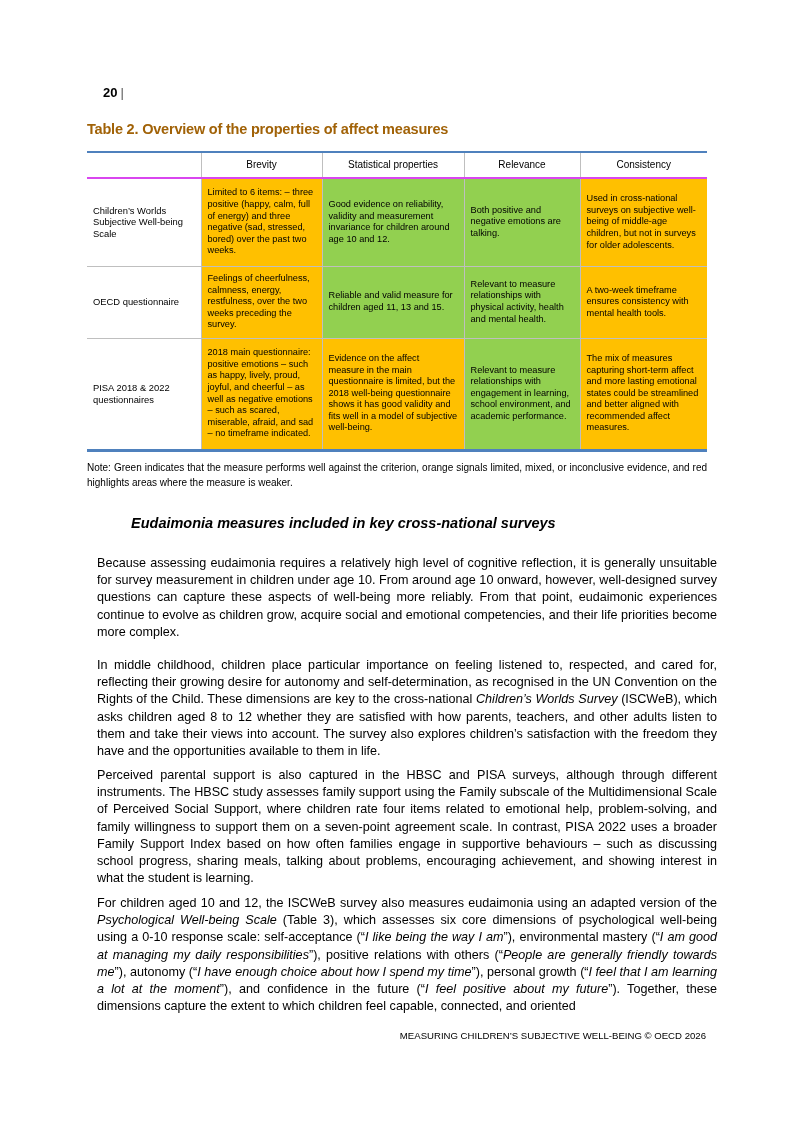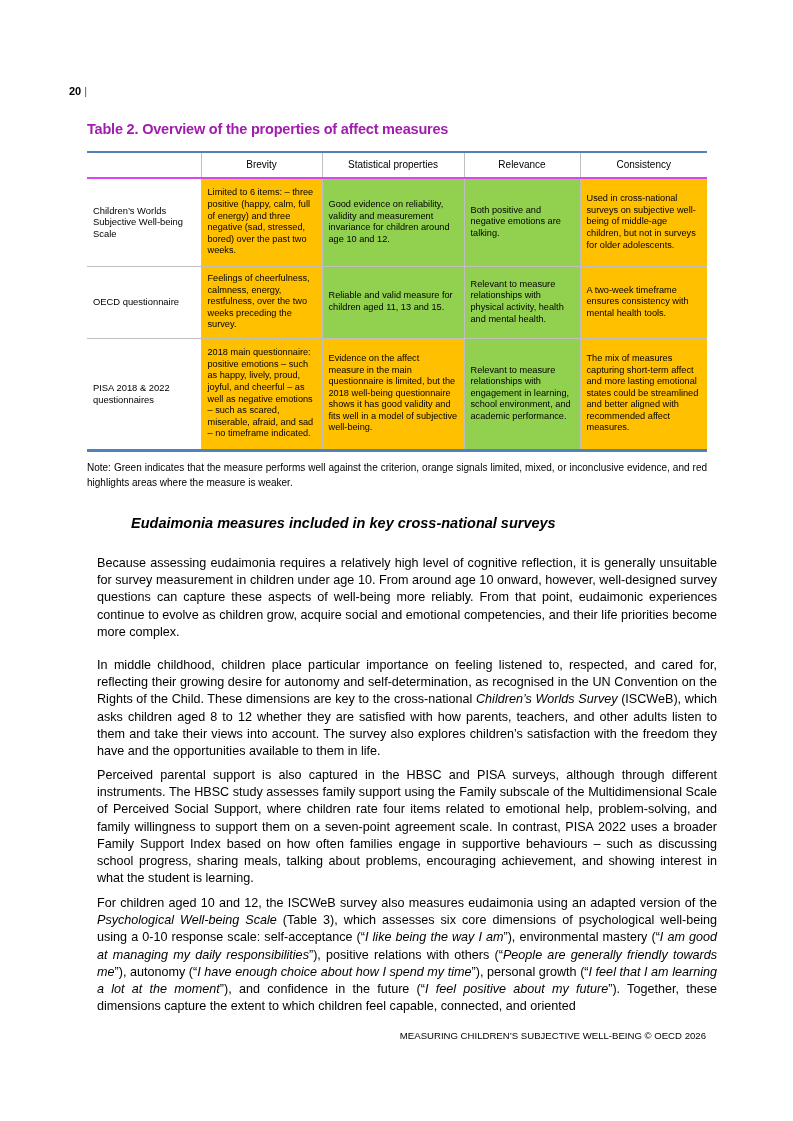--- a/index.html
+++ b/index.html
@@ -1,21 +1,21 @@
 <!DOCTYPE html>
 <html><head>
   <meta charset="utf-8">
   <style>
     html, body { margin: 0; padding: 0; background: #ffffff; }
     body { width: 793px; height: 1121px; position: relative; overflow: hidden;
            font-family: "Liberation Sans", sans-serif; color: #000; }
-    .page-num { position: absolute; left: 69px; top: 85px; font-size: 11px; font-weight: bold; }
+    .page-num { position: absolute; left: 103px; top: 85px; font-size: 13px; font-weight: bold; }
     .page-num .sep { font-weight: normal; color: #555; margin-left: 3px; }
     .table-title { position: absolute; left: 87px; top: 121px; font-size: 14.5px; font-weight: bold;
-                   color: #a21caf; letter-spacing: -0.2px; }
+                   color: #a16207; letter-spacing: -0.2px; }
     table.props { position: absolute; left: 87px; top: 151px; width: 620px; border-collapse: collapse;
                   font-size: 9.2px; line-height: 11.6px; table-layout: fixed; }
     table.props thead tr { border-top: 2px solid #4f81bd; }
     table.props thead th { font-weight: normal; height: 24px; padding: 0; text-align: center; font-size: 10px;
                            border-left: 1px solid #bfbfbf; border-bottom: 2px solid #d946ef; }
     table.props thead th:first-child { border-left: none; }
     table.props tbody td { padding: 2px 6px 2px 6px; vertical-align: middle; border-left: 1px solid #bfbfbf;
                            border-top: 1px solid #bfbfbf; }
     table.props tbody td:first-child { border-left: none; padding-left: 6px; font-size: 9.4px; }
     table.props tbody tr:first-child td { border-top: none; }

